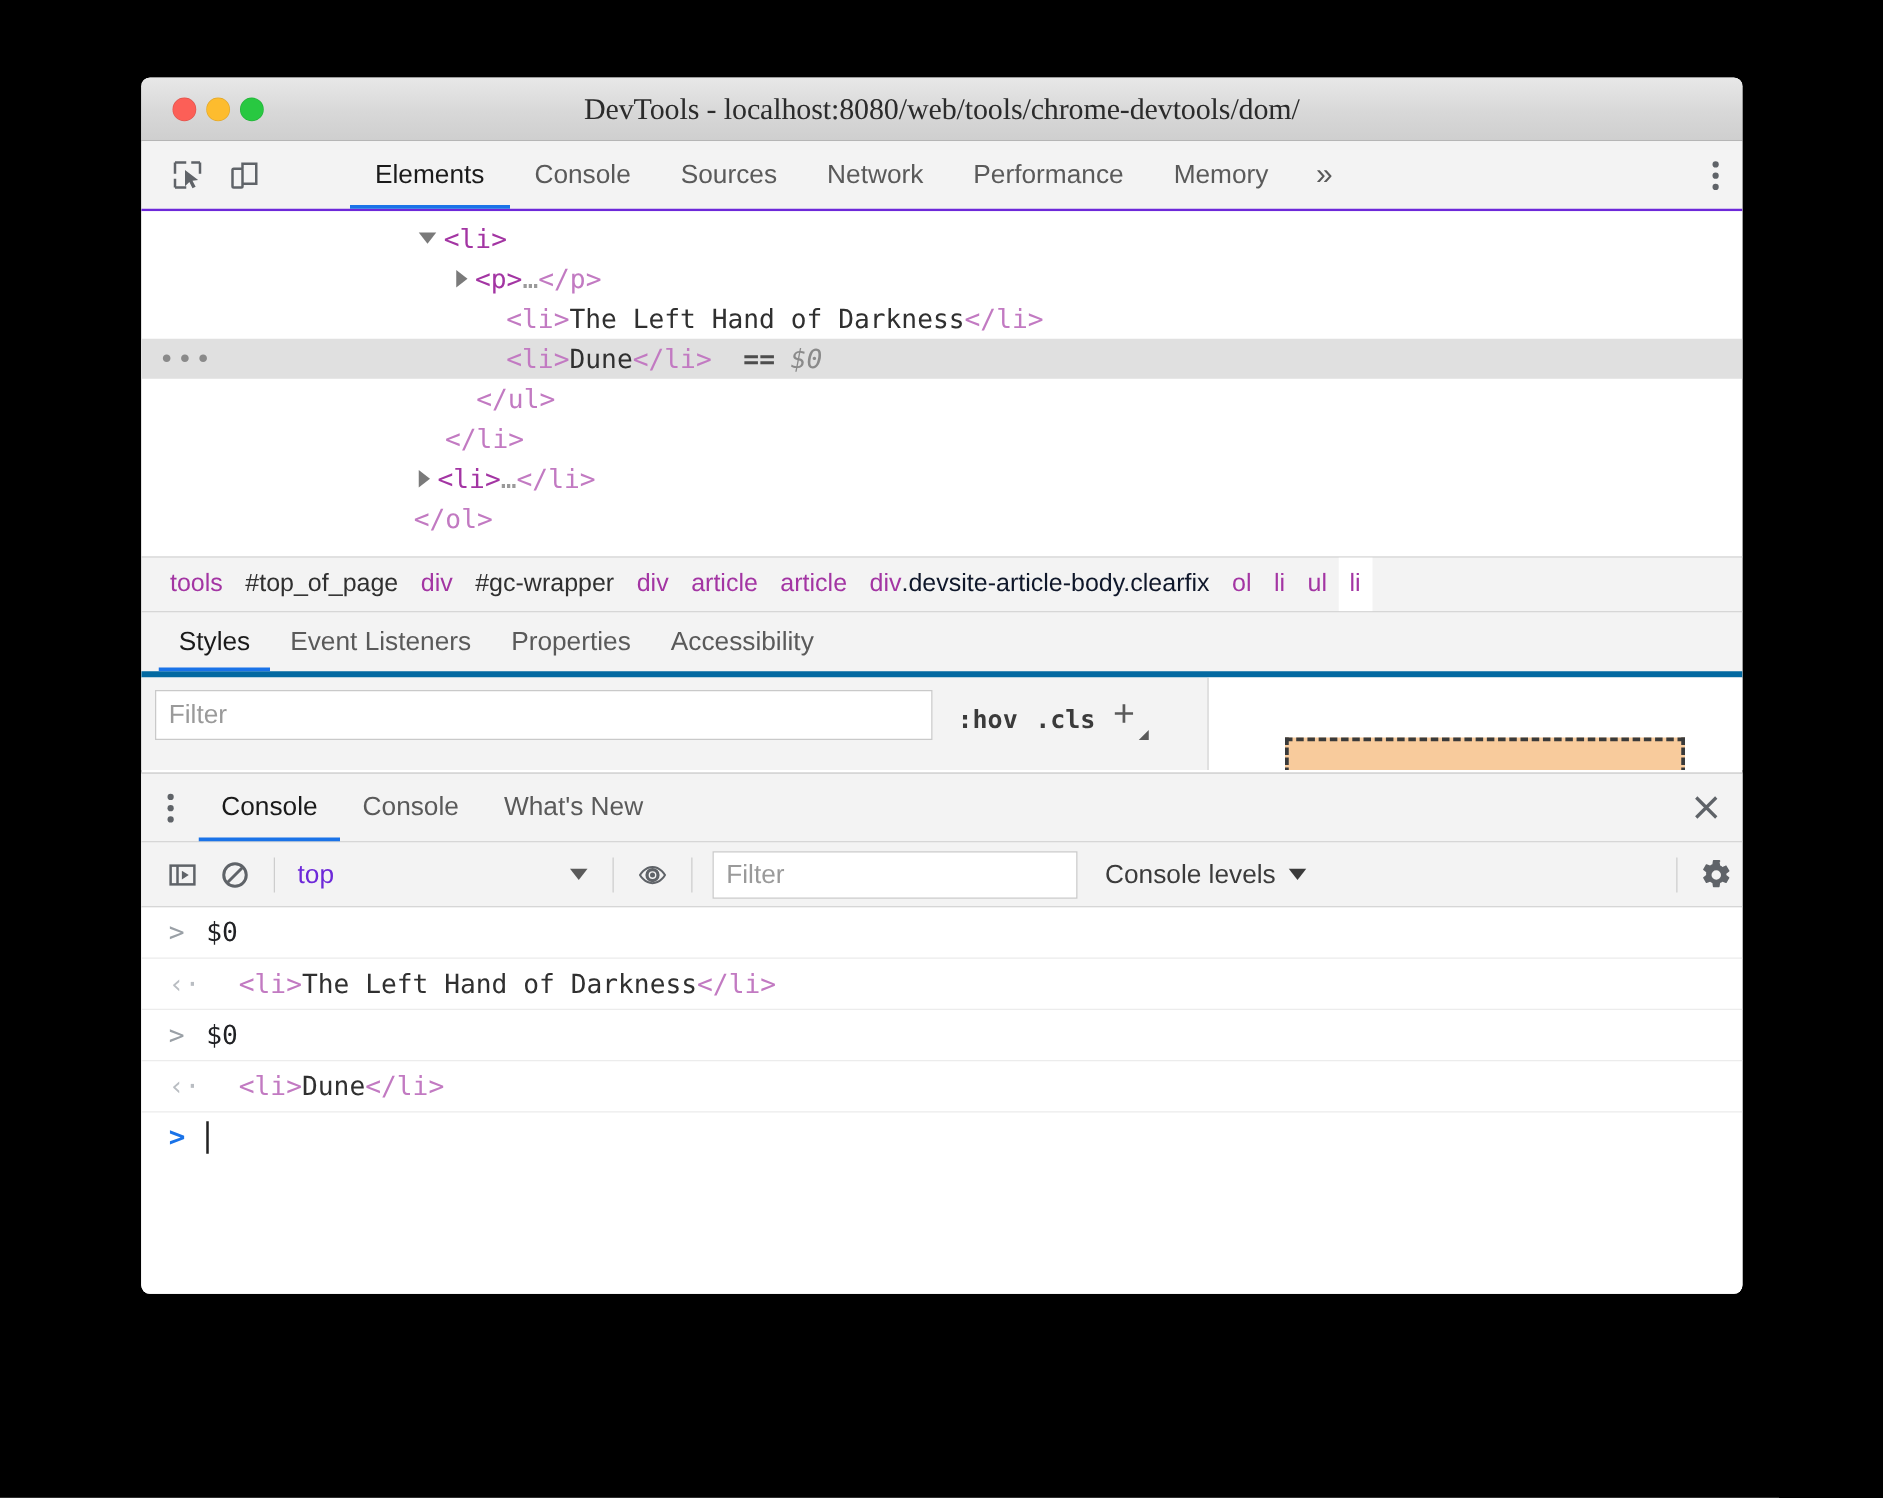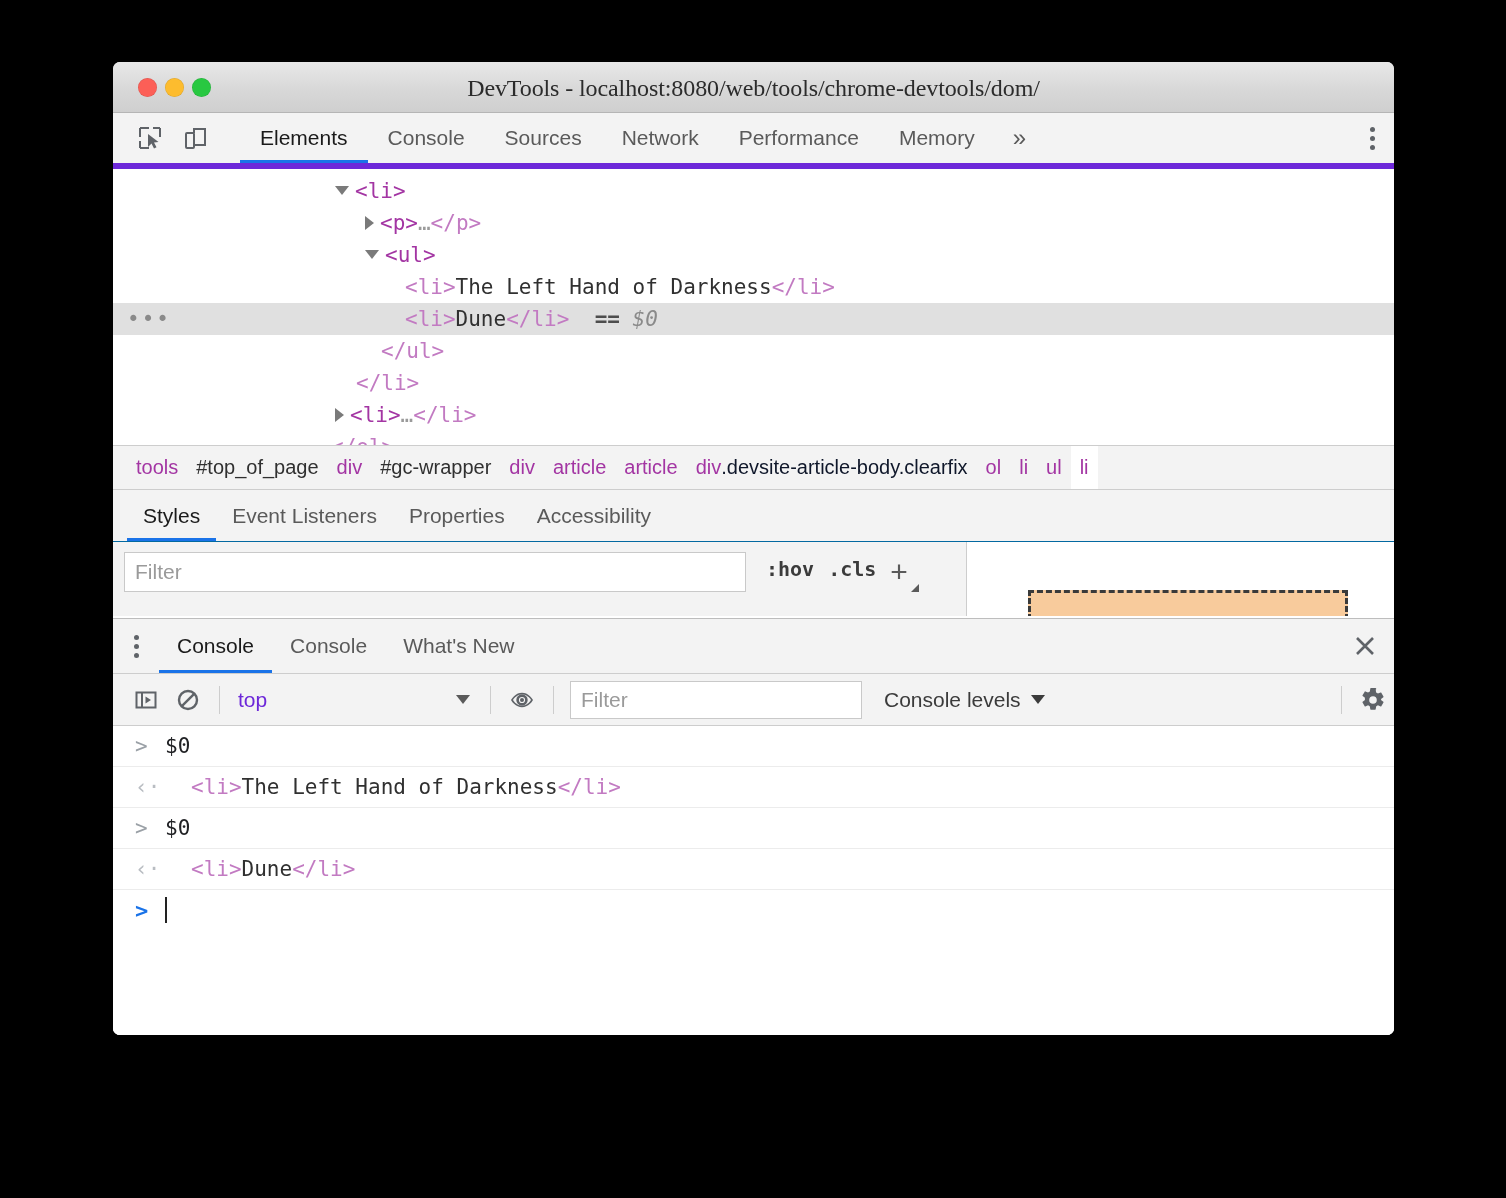--- a/index.html
+++ b/index.html
@@ -64,24 +64,25 @@
     color: #2b2b2b;
     font-family: Liberation Serif, serif;
     letter-spacing: -0.1px;
   }
 
   
   .dt-toolbar {
     position: relative;
     height: 56px;
     background: #f3f3f3;
-    border-bottom: 6px solid #6d28d9;
+    border-bottom: 2px solid #6d28d9;
     display: flex;
     align-items: stretch;
     box-sizing: border-box;
+    gap: 40px;
   }
   .dt-iconbtn {
     width: 46px;
     display: flex;
     align-items: center;
     justify-content: center;
     cursor: default;
   }
   .dt-icon-group { display: flex; align-items: center; padding-left: 14px; }
   .vsep {
@@ -215,21 +216,21 @@
   }
   .crumb.selected { background: #ffffff; }
   .crumb .c-tag { color: #a335a3; }
   .crumb .c-id  { color: #303030; }
   .crumb .c-cls { color: #0f172a; }
 
   
   .styles-tabs {
     height: 52px;
     background: #f3f3f3;
-    border-bottom: 1px solid #0369a1;
+    border-bottom: 5px solid #0369a1;
     display: flex;
     align-items: stretch;
     padding-left: 14px;
     box-sizing: border-box;
   }
   .st-tab {
     display: flex;
     align-items: center;
     padding: 0 16px;
     font-size: 21px;
@@ -275,21 +276,21 @@
     box-sizing: border-box;
     display: flex;
     align-items: center;
     padding-left: 10px;
     font-size: 21px;
     color: #9a9a9a;
     font-family: "Liberation Sans", sans-serif;
   }
   .hov-btns {
     display: flex;
-    align-items: flex-start;
+    align-items: flex-end;
     gap: 14px;
     margin-left: 20px;
     font-family: "DejaVu Sans Mono", "Liberation Mono", monospace;
     font-size: 20px;
     color: #3b3b3b;
     font-weight: bold;
   }
   .plus-btn {
     position: relative;
     font-family: "Liberation Sans", sans-serif;
@@ -549,21 +550,20 @@
           <span></span>
             <span></span>
             <span></span>
         </div>
       </div>
     </div>
 
     <div class="dom-tree" id="dom-tree">
         <div class="dom-row"><span style="display: inline-block; width: 210px;"></span><span class="tw open"></span><span class="tag">&lt;li&gt;</span></div>
         <div class="dom-row"><span style="display: inline-block; width: 240px;"></span><span class="tw closed"></span><span class="tag">&lt;p&gt;</span><span class="dots">…</span><span class="tagc">&lt;/p&gt;</span></div>
-        <div class="dom-row"><span style="display: inline-block; width: 240px;"></span><span class="tw open"></span><span class="tag">&lt;ul&gt;</span></div>
         <div class="dom-row"><span style="display: inline-block; width: 280px;"></span><span class="tagc">&lt;li&gt;</span><span class="txt">The Left Hand of Darkness</span><span class="tagc">&lt;/li&gt;</span></div>
         <div class="dom-row selected"><span class="ellipsis-marker">•••</span><span style="display: inline-block; width: 280px;"></span><span class="tagc">&lt;li&gt;</span><span class="txt">Dune</span><span class="tagc">&lt;/li&gt;</span><span class="eq">  ==</span><span class="dollar"> $0</span></div>
         <div class="dom-row"><span style="display: inline-block; width: 256px;"></span><span class="tagc">&lt;/ul&gt;</span></div>
         <div class="dom-row"><span style="display: inline-block; width: 231px;"></span><span class="tagc">&lt;/li&gt;</span></div>
         <div class="dom-row"><span style="display: inline-block; width: 210px;"></span><span class="tw closed"></span><span class="tag">&lt;li&gt;</span><span class="dots">…</span><span class="tagc">&lt;/li&gt;</span></div>
         <div class="dom-row"><span style="display: inline-block; width: 206px;"></span><span class="tagc">&lt;/ol&gt;</span></div>
       </div>
 
     <div class="crumbs" id="crumbs">
         <div class="crumb">

